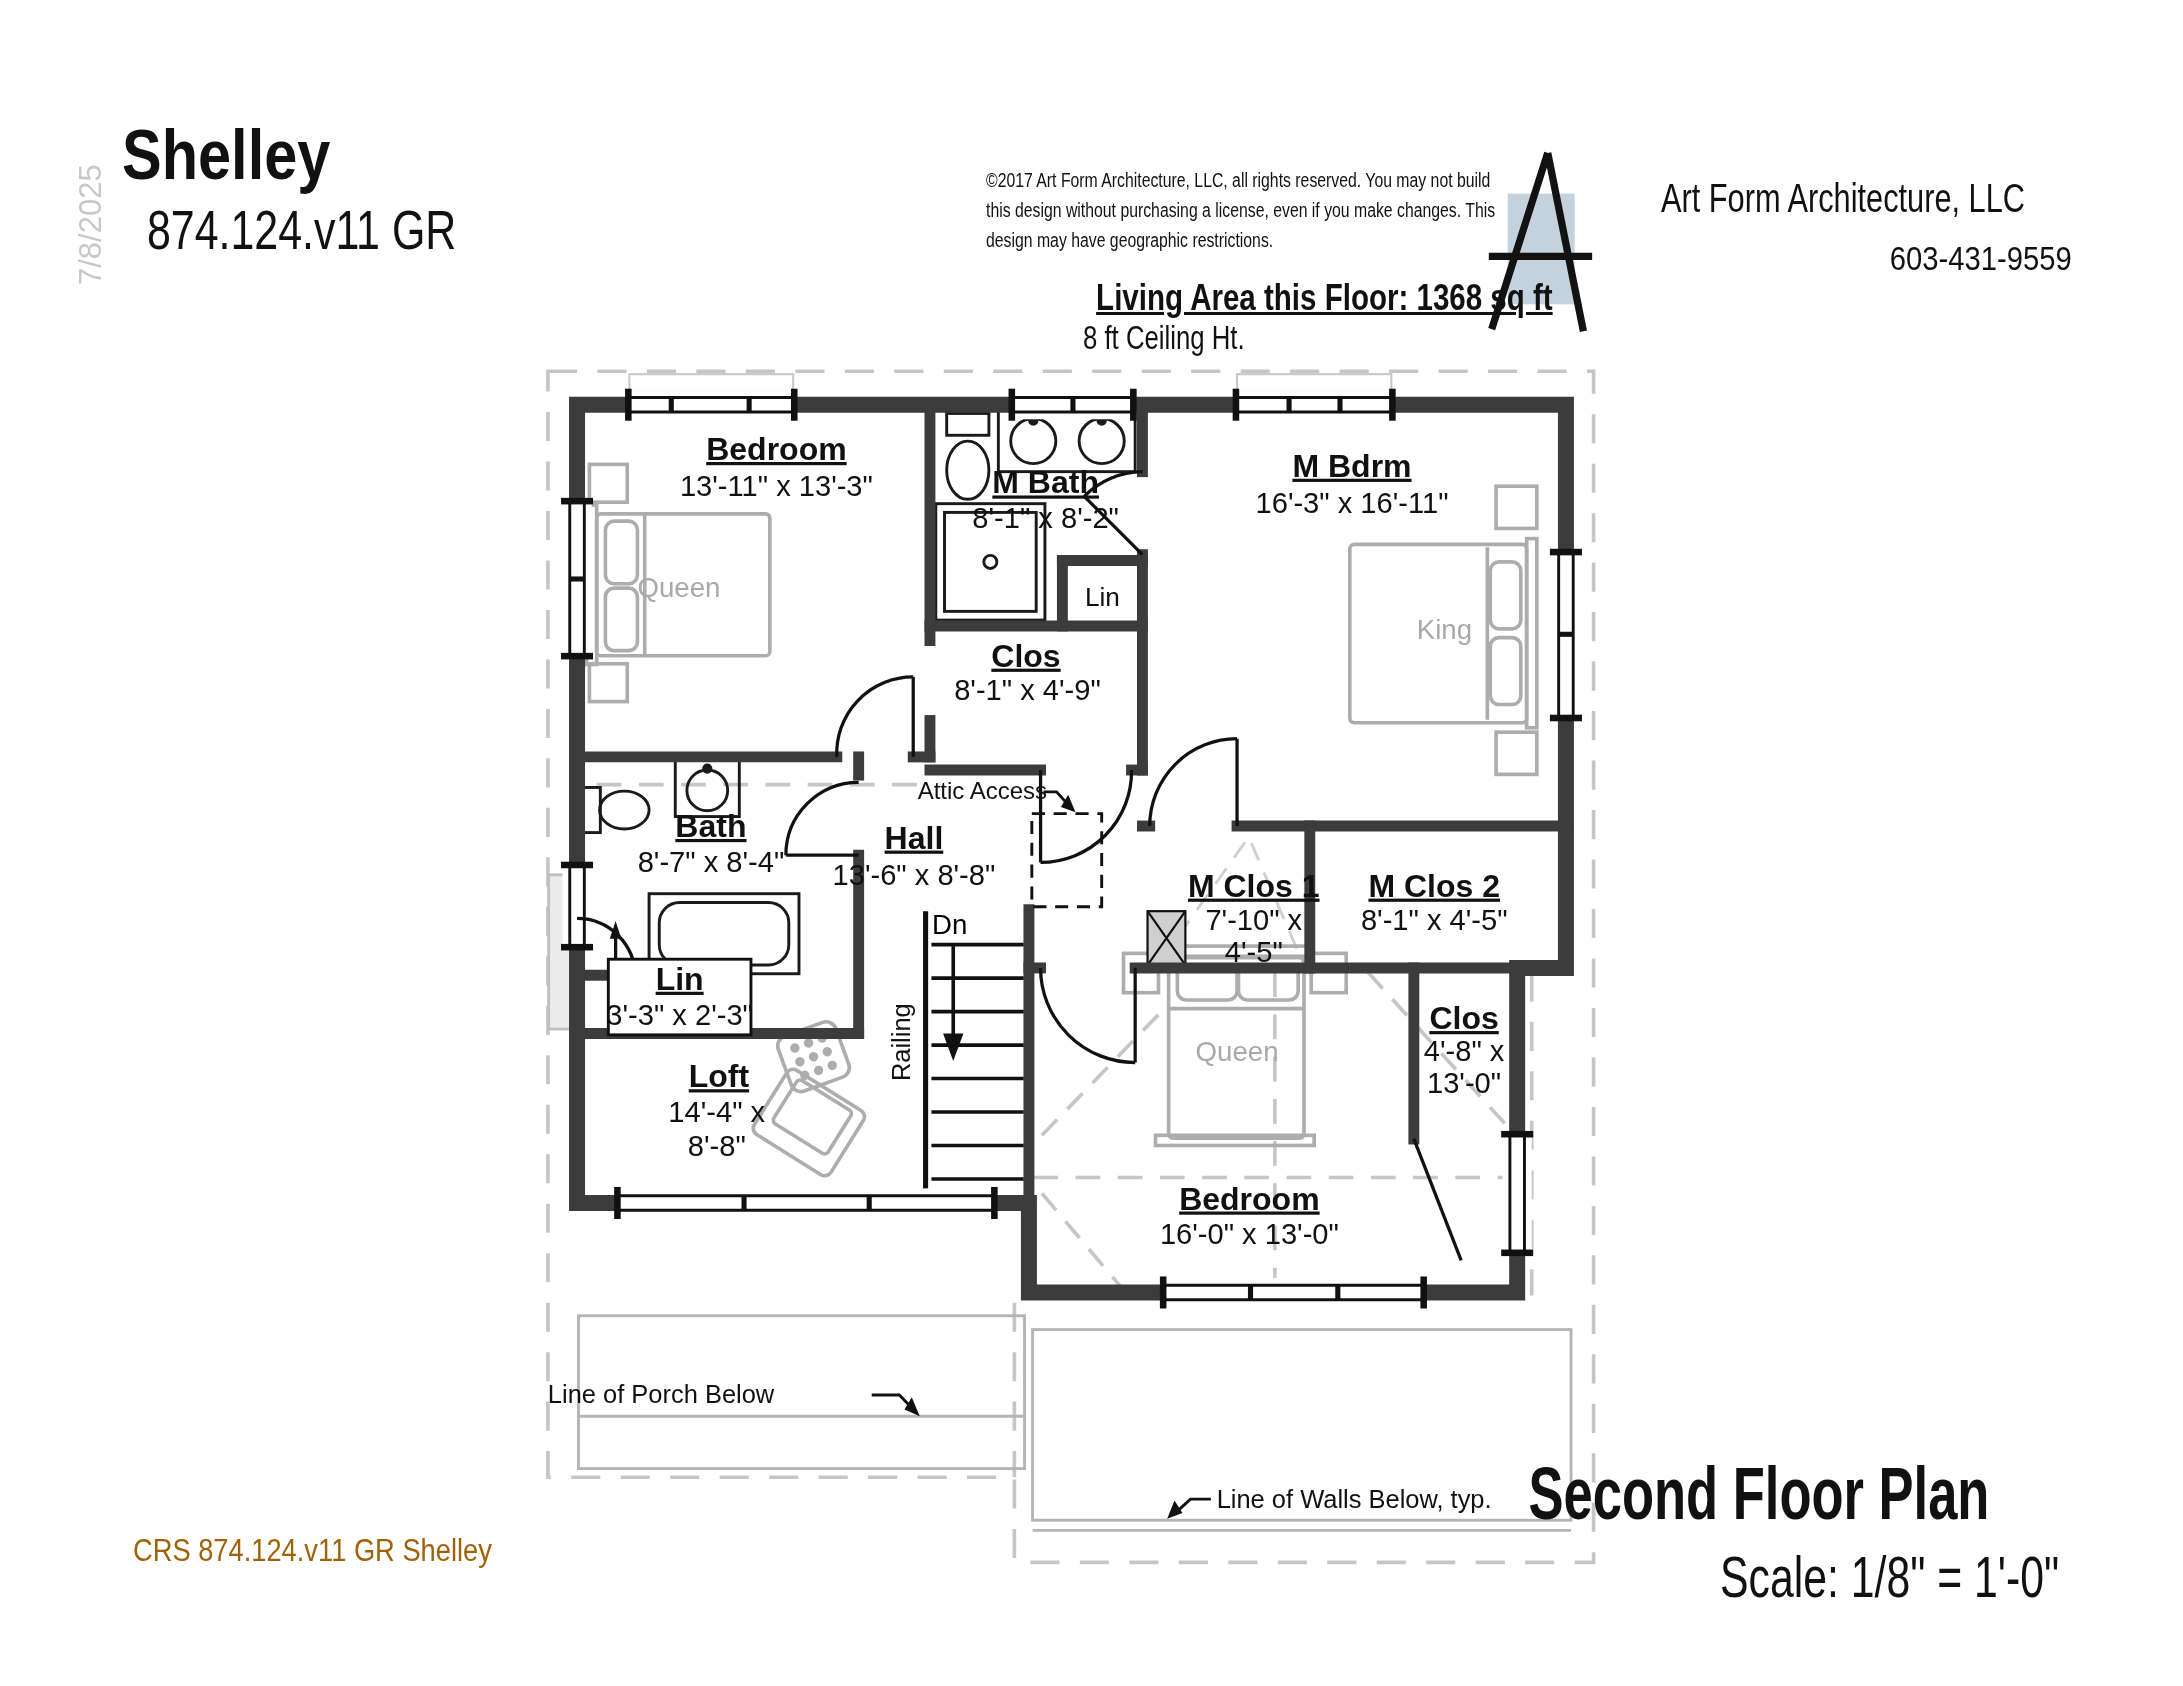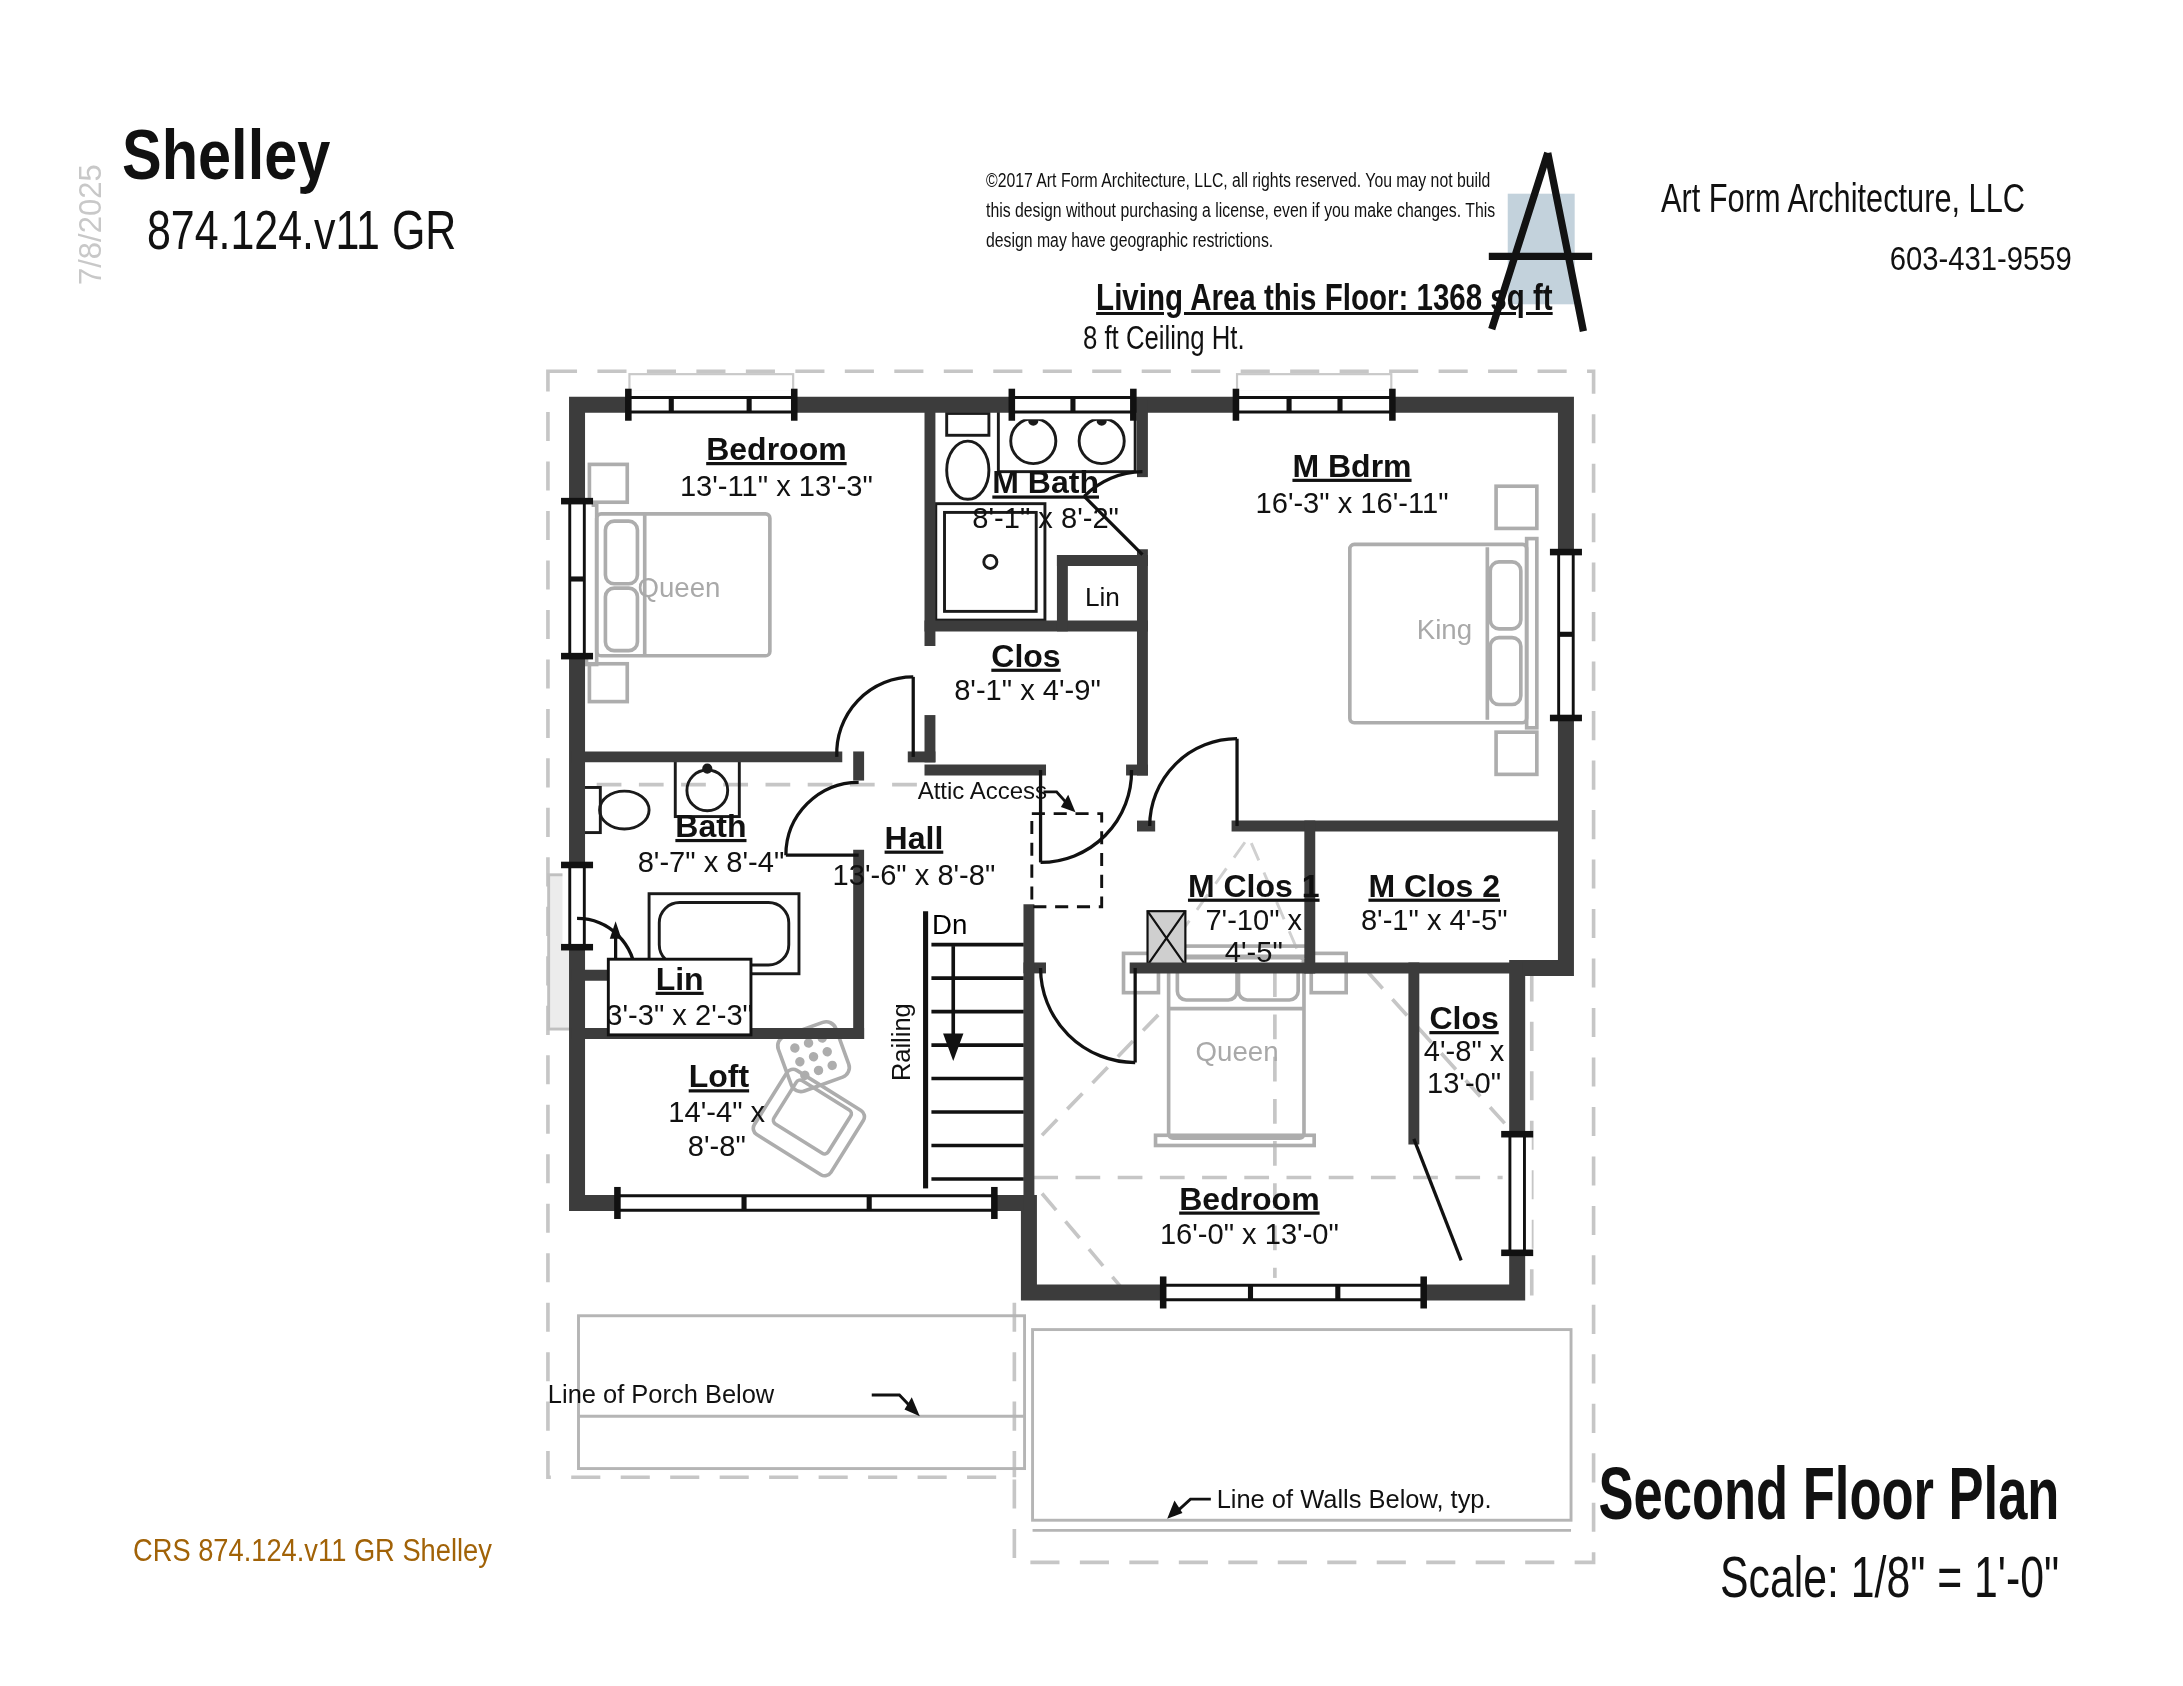--- a/index.html
+++ b/index.html
@@ -384,20 +384,20 @@
   <div class="abs" style="left:986px;top:124px;width:655px;font-size:20px;line-height:1.5;margin-top:41px;"><span class="nw" style="transform:scaleX(0.79);width:655px;">©2017 Art Form Architecture, LLC, all rights reserved. You may not build this design without purchasing a license, even if you make changes. This design may have geographic restrictions.</span></div>
 
   <div class="abs" style="left:1661px;top:175px;font-size:41px;text-align:right;"><span class="nw" style="transform:scaleX(0.75);">Art Form Architecture, LLC</span></div>
 
   <div class="abs" style="left:1859px;top:239px;width:213px;text-align:center;font-size:34px;"><span class="nwr" style="transform:scaleX(0.86);">603-431-9559</span></div>
 
   <div class="abs" style="left:997px;top:277px;width:655px;text-align:center;font-size:36px;font-weight:bold;"><span style="display:inline-block;transform:scaleX(0.82);transform-origin:center top;text-decoration:underline;">Living Area this Floor: 1368 sq ft</span></div>
 
   <div class="abs" style="left:1083px;top:319px;font-size:33px;"><span class="nw" style="transform:scaleX(0.78);">8 ft Ceiling Ht.</span></div>
 
-  <div class="abs" style="right:124px;top:1450px;width:728px;text-align:right;font-size:75px;font-weight:bold;"><span class="nwr" style="transform:scaleX(0.70);">Second Floor Plan</span></div>
+  <div class="abs" style="right:124px;top:1450px;width:728px;font-size:75px;font-weight:bold;"><span class="nwr" style="transform:scaleX(0.70);">Second Floor Plan</span></div>
 
   <div class="abs" style="right:124px;top:1544px;width:728px;text-align:right;font-size:57px;"><span class="nwr" style="transform:scaleX(0.75);">Scale: 1/8" = 1'-0"</span></div>
 
   <div class="abs" style="left:133px;top:1533px;font-size:31px;color:#a16207;"><span class="nw" style="transform:scaleX(0.88);">CRS 874.124.v11 GR Shelley</span></div>
 
 </div>
 
 
 </body></html>

